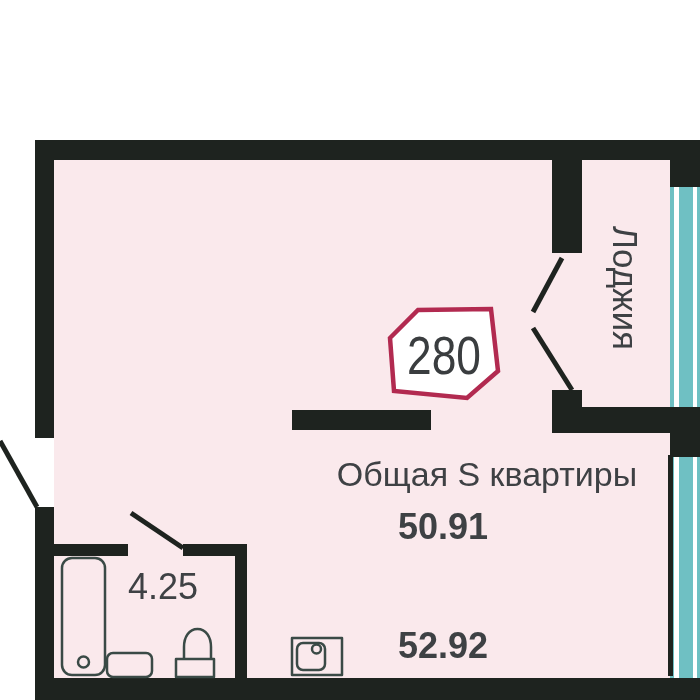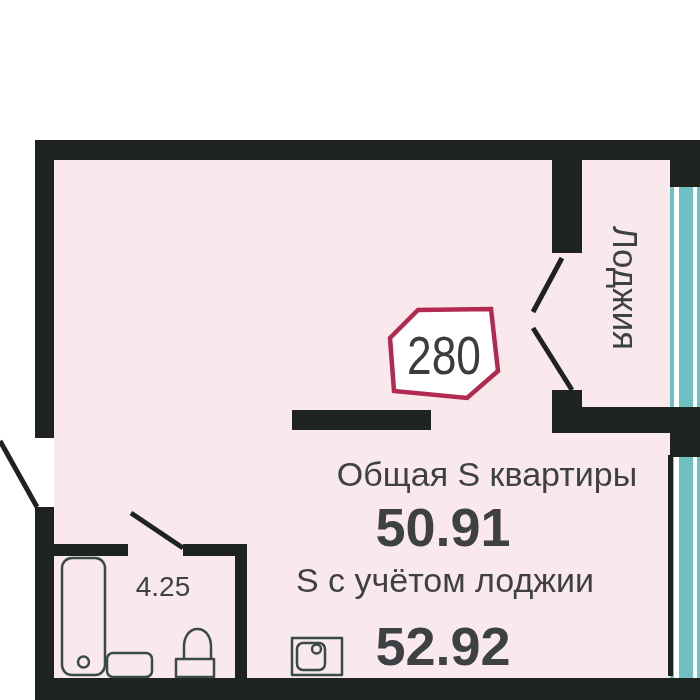--- a/index.html
+++ b/index.html
@@ -24,22 +24,22 @@
       var(--stripe) 9px 23px, #ffffff 23px 27px,
       var(--stripe) 27px 30px);
   }
   svg.overlay{position:absolute;left:0;top:0;width:700px;height:700px;}
   .door-line{stroke:var(--wall);stroke-width:5;}
   .badge-shape{fill:#ffffff;stroke:var(--badge);stroke-width:4.5;stroke-linejoin:miter;}
   .fixture{fill:none;stroke:var(--fixture);stroke-width:2.5;stroke-linejoin:round;}
   .fixture-filled{fill:var(--interior);stroke:var(--fixture);stroke-width:2.5;stroke-linejoin:round;}
   .label{position:absolute;transform:translate(-50%,-50%);white-space:nowrap;}
   .area-label{font-size:34px;}
-  .area-value{font-size:54px;font-weight:700;}
-  .room-area{font-size:28px;}
+  .area-value{font-size:36px;font-weight:700;}
+  .room-area{font-size:36px;}
   .loggia-label{font-size:35px;transform:translate(-50%,-50%) rotate(90deg);}
   .badge-number{font-size:54px;color:#3a3d3f;transform:translate(-50%,-50%) scaleX(0.82);}
 </style>
 </head>
 <body>
 
 <div id="canvas">
 
   <div class="abs interior" style="left:54px;top:160px;width:616px;height:518px;"></div>
 
@@ -88,17 +88,16 @@
   <div class="label badge-number" style="left:444px;top:355px;">280</div>
 
   <div class="label loggia-label" style="left:625px;top:288px;">Лоджия</div>
 
   <div class="label room-area" style="left:163px;top:587px;">4.25</div>
 
   <div class="label area-label" style="left:443px;top:474px;margin-left:44px;">Общая S квартиры</div>
 
   <div class="label area-value" style="left:443px;top:527px;">50.91</div>
 
-  <div class="label area-label" style="left:445px;top:580px;">S с учётом лоджии</div>
 
   <div class="label area-value" style="left:443px;top:621px;margin-top:25px;">52.92</div>
 
 </div>
 
 </body></html>

